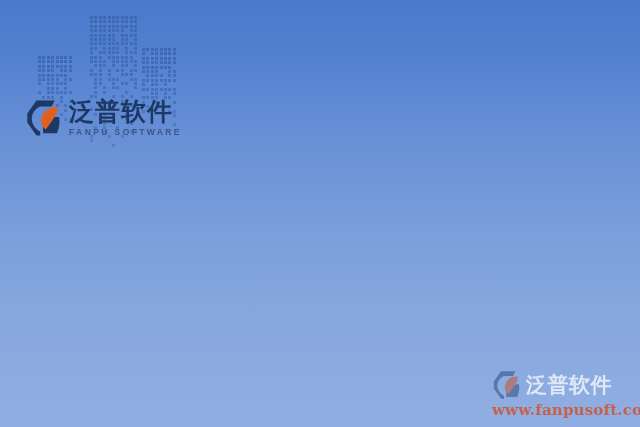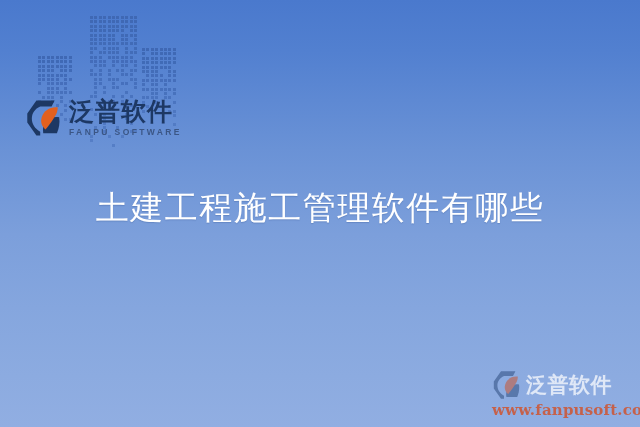--- a/index.html
+++ b/index.html
@@ -521,21 +521,20 @@
       <path d="M30 4 L78 4 L70 20 L40 20 C26 26 18 38 18 52 C18 66 26 78 40 86 L40 96 L30 96 L6 62 L6 38 Z" fill="#1d3864"></path>
       <path d="M48 90 L84 90 C90 76 92 62 90 48 C76 46 62 50 54 60 C48 68 46 78 48 90 Z" fill="#1d3864"></path>
       <path d="M86 22 C66 20 50 30 44 48 C40 60 44 72 54 80 C64 68 74 54 82 40 C85 34 86 28 86 22 Z" fill="#e2601f"></path>
     </svg>
     <div id="logo-text-block">
       <div id="logo-cn">泛普软件</div>
       <div id="logo-en">FANPU SOFTWARE</div>
     </div>
   </div>
 
-  <div id="headline">土建工程施工管理软件有哪些</div>
 
   <div id="watermark">
     <div id="wm-row">
       <svg id="wm-mark" viewBox="0 0 100 100">
         <path d="M30 4 L78 4 L70 20 L40 20 C26 26 18 38 18 52 C18 66 26 78 40 86 L40 96 L30 96 L6 62 L6 38 Z" fill="#2b4a7d"></path>
         <path d="M48 90 L84 90 C90 76 92 62 90 48 C76 46 62 50 54 60 C48 68 46 78 48 90 Z" fill="#2b4a7d"></path>
         <path d="M86 22 C66 20 50 30 44 48 C40 60 44 72 54 80 C64 68 74 54 82 40 C85 34 86 28 86 22 Z" fill="#c9542d"></path>
       </svg>
       <div id="wm-cn">泛普软件</div>
     </div>

